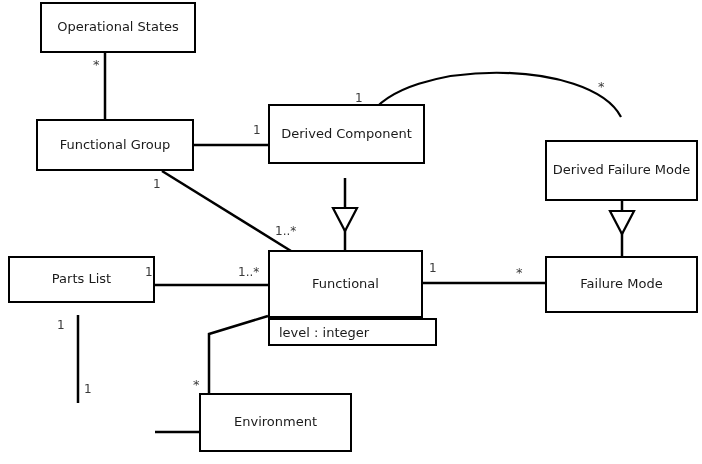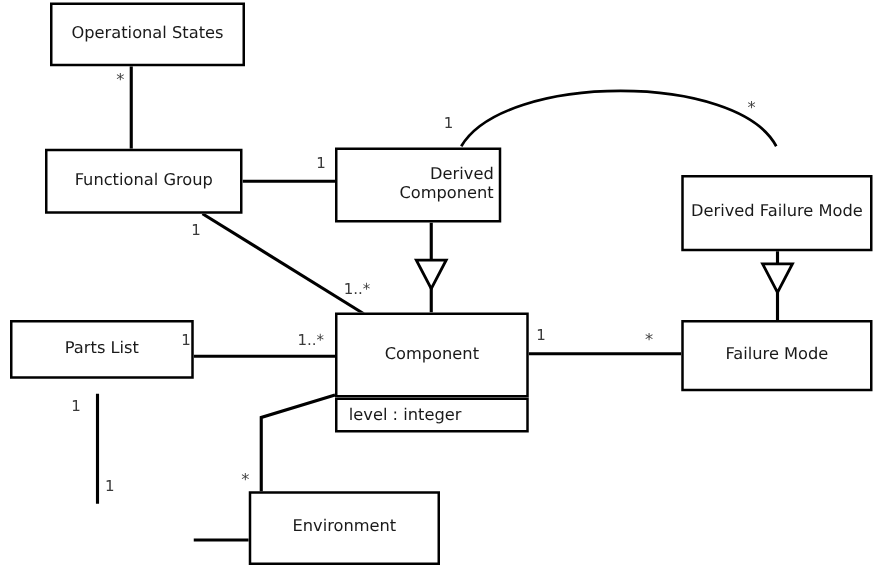--- a/index.html
+++ b/index.html
@@ -98,36 +98,36 @@
   </svg>
 
   <div class="uml-class" style="left:40px; top:2px; width:156px; height:51px;">
     <div class="uml-name-compartment">Operational States</div>
   </div>
 
   <div class="uml-class" style="left:36px; top:119px; width:158px; height:52px;">
     <div class="uml-name-compartment">Functional Group</div>
   </div>
 
-  <div class="uml-class" style="left:268px; top:118px; width:133px; height:60px;">
+  <div class="uml-class" style="left:268px; top:104px; width:157px; height:60px;">
     <div class="uml-name-compartment">Derived Component</div>
   </div>
 
   <div class="uml-class" style="left:545px; top:116px; width:153px; height:61px;margin-top:24px;">
     <div class="uml-name-compartment">Derived Failure Mode</div>
   </div>
 
   <div class="uml-class" style="left:8px; top:256px; width:147px; height:47px;">
     <div class="uml-name-compartment">Parts List</div>
   </div>
 
   <div class="uml-class" style="left:268px; top:250px; width:155px; height:68px;">
-    <div class="uml-name-compartment">Component</div>
+    <div class="uml-name-compartment">Functional</div>
   </div>
-  <div class="uml-attr-compartment" style="left:268px; top:318px; width:155px; height:28px;">
+  <div class="uml-attr-compartment" style="left:268px; top:318px; width:169px; height:28px;">
     <span>level : integer</span>
   </div>
 
   <div class="uml-class" style="left:545px; top:256px; width:153px; height:57px;">
     <div class="uml-name-compartment">Failure Mode</div>
   </div>
 
 
   <div class="uml-class" style="left:199px; top:393px; width:153px; height:59px;">
     <div class="uml-name-compartment">Environment</div>

